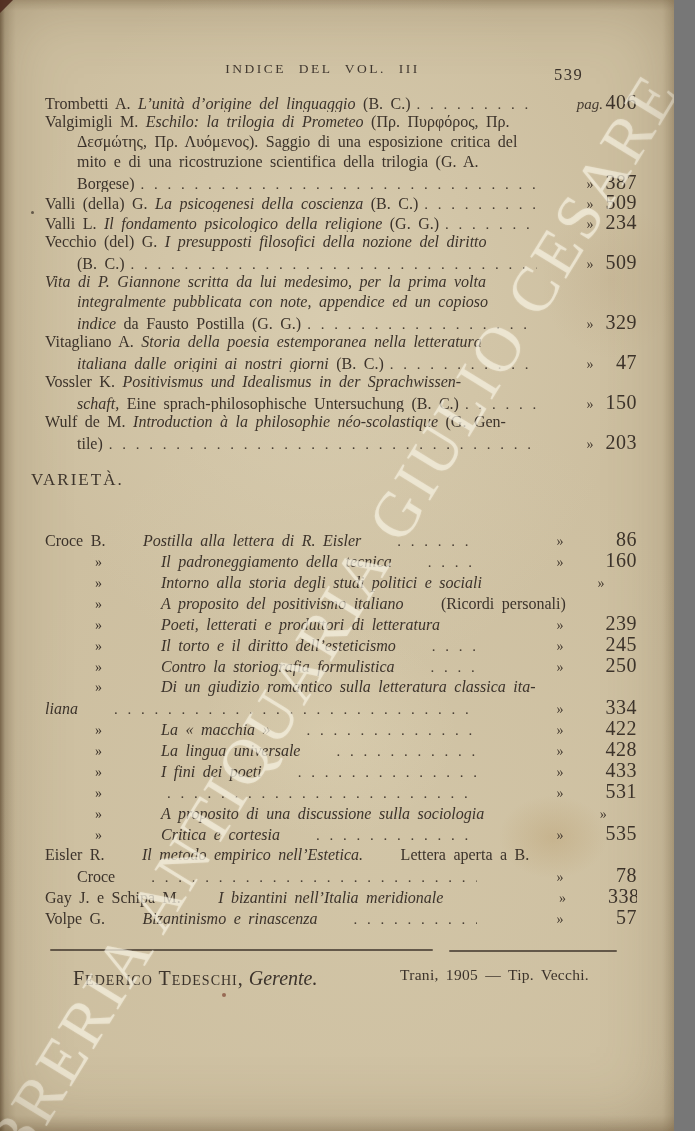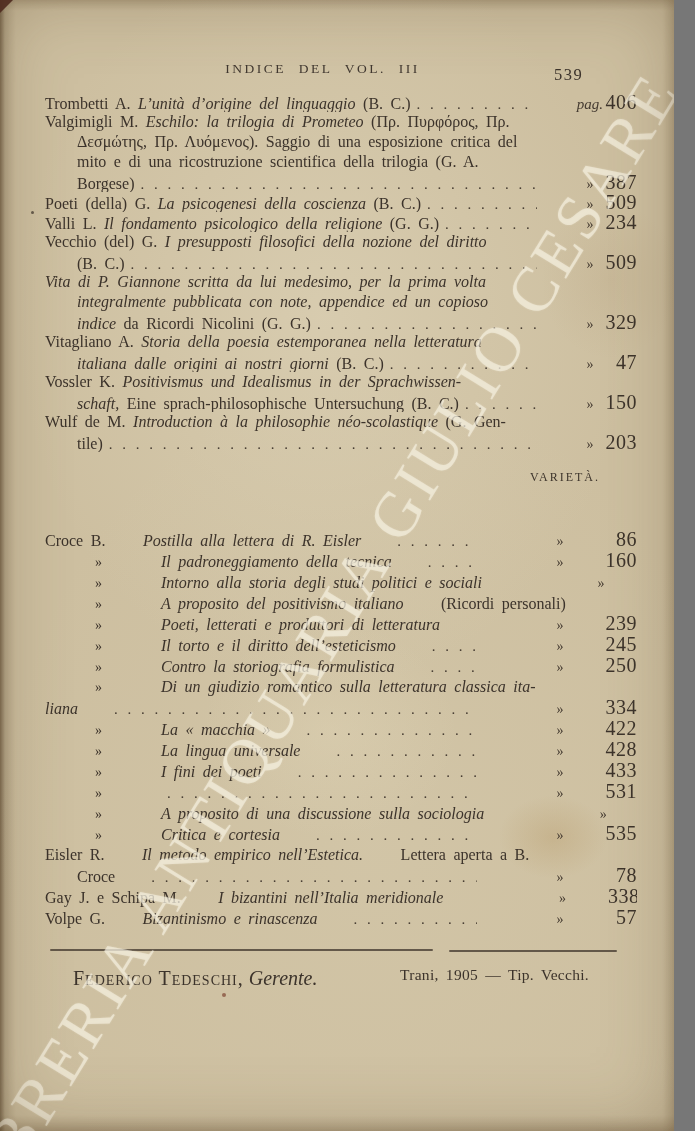--- a/index.html
+++ b/index.html
@@ -58,22 +58,22 @@
   .seg.d { flex:0 0 86px; padding-left:50px; box-sizing:border-box; font-size:14px; }
   .dots {
     flex:1 1 auto; min-width:0; overflow:hidden; white-space:nowrap;
     margin-left:6px; color:#463c32; word-spacing:6px; font-size:15px;
   }
   .mk { flex:0 0 26px; text-align:center; font-size:14px; color:#463c32;margin-left:40px; }
   .mk.pagword { font-style:italic; font-size:15px; text-align:left; }
   .pg { flex:0 0 34px; text-align:right; font-size:20px; letter-spacing:0.5px; }
 
   #varieta-heading {
-    left:45px; top:470px; width:555px; text-align:right;
-    font-size:12px; letter-spacing:2px; word-spacing:4px; color:#3e352c;
+    left:31px; top:470px; width:555px; text-align:left;
+    font-size:17px; letter-spacing:2px; word-spacing:4px; color:#3e352c;
   }
 
   .rule { position:absolute; height:2px; background:#50453a; opacity:.85; z-index:3; border-radius:1px; }
   #rule-left  { left:50px;  top:949px; width:383px; }
   #rule-right { left:449px; top:950px; width:168px; }
 
   #footer-left  { left:73px;  top:967px; font-size:20px; }
   #footer-left .sc { font-variant:small-caps; letter-spacing:1px; }
   #footer-left .it { font-style:italic; }
   #footer-right { left:400px; top:966px; font-size:15.5px; word-spacing:3px; letter-spacing:0.3px; }
@@ -101,27 +101,27 @@
 
   <div class="abs" id="page-header-title">INDICE DEL VOL. III</div>
   <div class="abs" id="page-number">539</div>
 
   <div class="abs lines" id="index-lines">
       <div class="toc-line"><span class="seg r">Trombetti A. </span><span class="seg i">L’unità d’origine del linguaggio </span><span class="seg r">(B. C.)</span><span class="dots">. . . . . . . . . . . . . . . . . . . . . . . . . . . . . . . . . . . . . . . . . . . . . . . . . . . . . . . . . . . . </span><span class="mk pagword">pag.</span><span class="pg">406</span></div>
       <div class="toc-line"><span class="seg r">Valgimigli M. </span><span class="seg i">Eschilo: la trilogia di Prometeo </span><span class="seg r">(Πρ. Πυρφόρος, Πρ.</span></div>
       <div class="toc-line ind1"><span class="seg r">Δεσμώτης, Πρ. Λυόμενος). Saggio di una esposizione critica del</span></div>
       <div class="toc-line ind1"><span class="seg r">mito e di una ricostruzione scientifica della trilogia (G. A.</span></div>
       <div class="toc-line ind1"><span class="seg r">Borgese)</span><span class="dots">. . . . . . . . . . . . . . . . . . . . . . . . . . . . . . . . . . . . . . . . . . . . . . . . . . . . . . . . . . . . </span><span class="mk">»</span><span class="pg">387</span></div>
-      <div class="toc-line"><span class="seg r">Poeti (della) G. </span><span class="seg i">La psicogenesi della coscienza </span><span class="seg r">(B. C.)</span><span class="dots">. . . . . . . . . . . . . . . . . . . . . . . . . . . . . . . . . . . . . . . . . . . . . . . . . . . . . . . . . . . . </span><span class="mk">»</span><span class="pg">509</span></div>
+      <div class="toc-line"><span class="seg r">Valli (della) G. </span><span class="seg i">La psicogenesi della coscienza </span><span class="seg r">(B. C.)</span><span class="dots">. . . . . . . . . . . . . . . . . . . . . . . . . . . . . . . . . . . . . . . . . . . . . . . . . . . . . . . . . . . . </span><span class="mk">»</span><span class="pg">509</span></div>
       <div class="toc-line"><span class="seg r">Valli L. </span><span class="seg i">Il fondamento psicologico della religione </span><span class="seg r">(G. G.)</span><span class="dots">. . . . . . . . . . . . . . . . . . . . . . . . . . . . . . . . . . . . . . . . . . . . . . . . . . . . . . . . . . . . </span><span class="mk">»</span><span class="pg">234</span></div>
       <div class="toc-line"><span class="seg r">Vecchio (del) G. </span><span class="seg i">I presupposti filosofici della nozione del diritto</span></div>
       <div class="toc-line ind1"><span class="seg r">(B. C.)</span><span class="dots">. . . . . . . . . . . . . . . . . . . . . . . . . . . . . . . . . . . . . . . . . . . . . . . . . . . . . . . . . . . . </span><span class="mk">»</span><span class="pg">509</span></div>
       <div class="toc-line"><span class="seg i">Vita di P. Giannone scritta da lui medesimo, per la prima volta</span></div>
       <div class="toc-line ind1"><span class="seg i">integralmente pubblicata con note, appendice ed un copioso</span></div>
-      <div class="toc-line ind1"><span class="seg i">indice </span><span class="seg r">da Ricordi Nicolini (G. G.)</span><span class="dots">. . . . . . . . . . . . . . . . . . . . . . . . . . . . . . . . . . . . . . . . . . . . . . . . . . . . . . . . . . . . </span><span class="mk">»</span><span class="pg">329</span></div>
+      <div class="toc-line ind1"><span class="seg i">indice </span><span class="seg r">da Fausto Postilla (G. G.)</span><span class="dots">. . . . . . . . . . . . . . . . . . . . . . . . . . . . . . . . . . . . . . . . . . . . . . . . . . . . . . . . . . . . </span><span class="mk">»</span><span class="pg">329</span></div>
       <div class="toc-line"><span class="seg r">Vitagliano A. </span><span class="seg i">Storia della poesia estemporanea nella letteratura</span></div>
       <div class="toc-line ind1"><span class="seg i">italiana dalle origini ai nostri giorni </span><span class="seg r">(B. C.)</span><span class="dots">. . . . . . . . . . . . . . . . . . . . . . . . . . . . . . . . . . . . . . . . . . . . . . . . . . . . . . . . . . . . </span><span class="mk">»</span><span class="pg">47</span></div>
       <div class="toc-line"><span class="seg r">Vossler K. </span><span class="seg i">Positivismus und Idealismus in der Sprachwissen-</span></div>
       <div class="toc-line ind1"><span class="seg i">schaft, </span><span class="seg r">Eine sprach-philosophische Untersuchung (B. C.)</span><span class="dots">. . . . . . . . . . . . . . . . . . . . . . . . . . . . . . . . . . . . . . . . . . . . . . . . . . . . . . . . . . . . </span><span class="mk">»</span><span class="pg">150</span></div>
       <div class="toc-line"><span class="seg r">Wulf de M. </span><span class="seg i">Introduction à la philosophie néo-scolastique </span><span class="seg r">(G. Gen-</span></div>
       <div class="toc-line ind1"><span class="seg r">tile)</span><span class="dots">. . . . . . . . . . . . . . . . . . . . . . . . . . . . . . . . . . . . . . . . . . . . . . . . . . . . . . . . . . . . </span><span class="mk">»</span><span class="pg">203</span></div>
     </div>
 
   <div class="abs" id="varieta-heading">VARIETÀ.</div>
 

